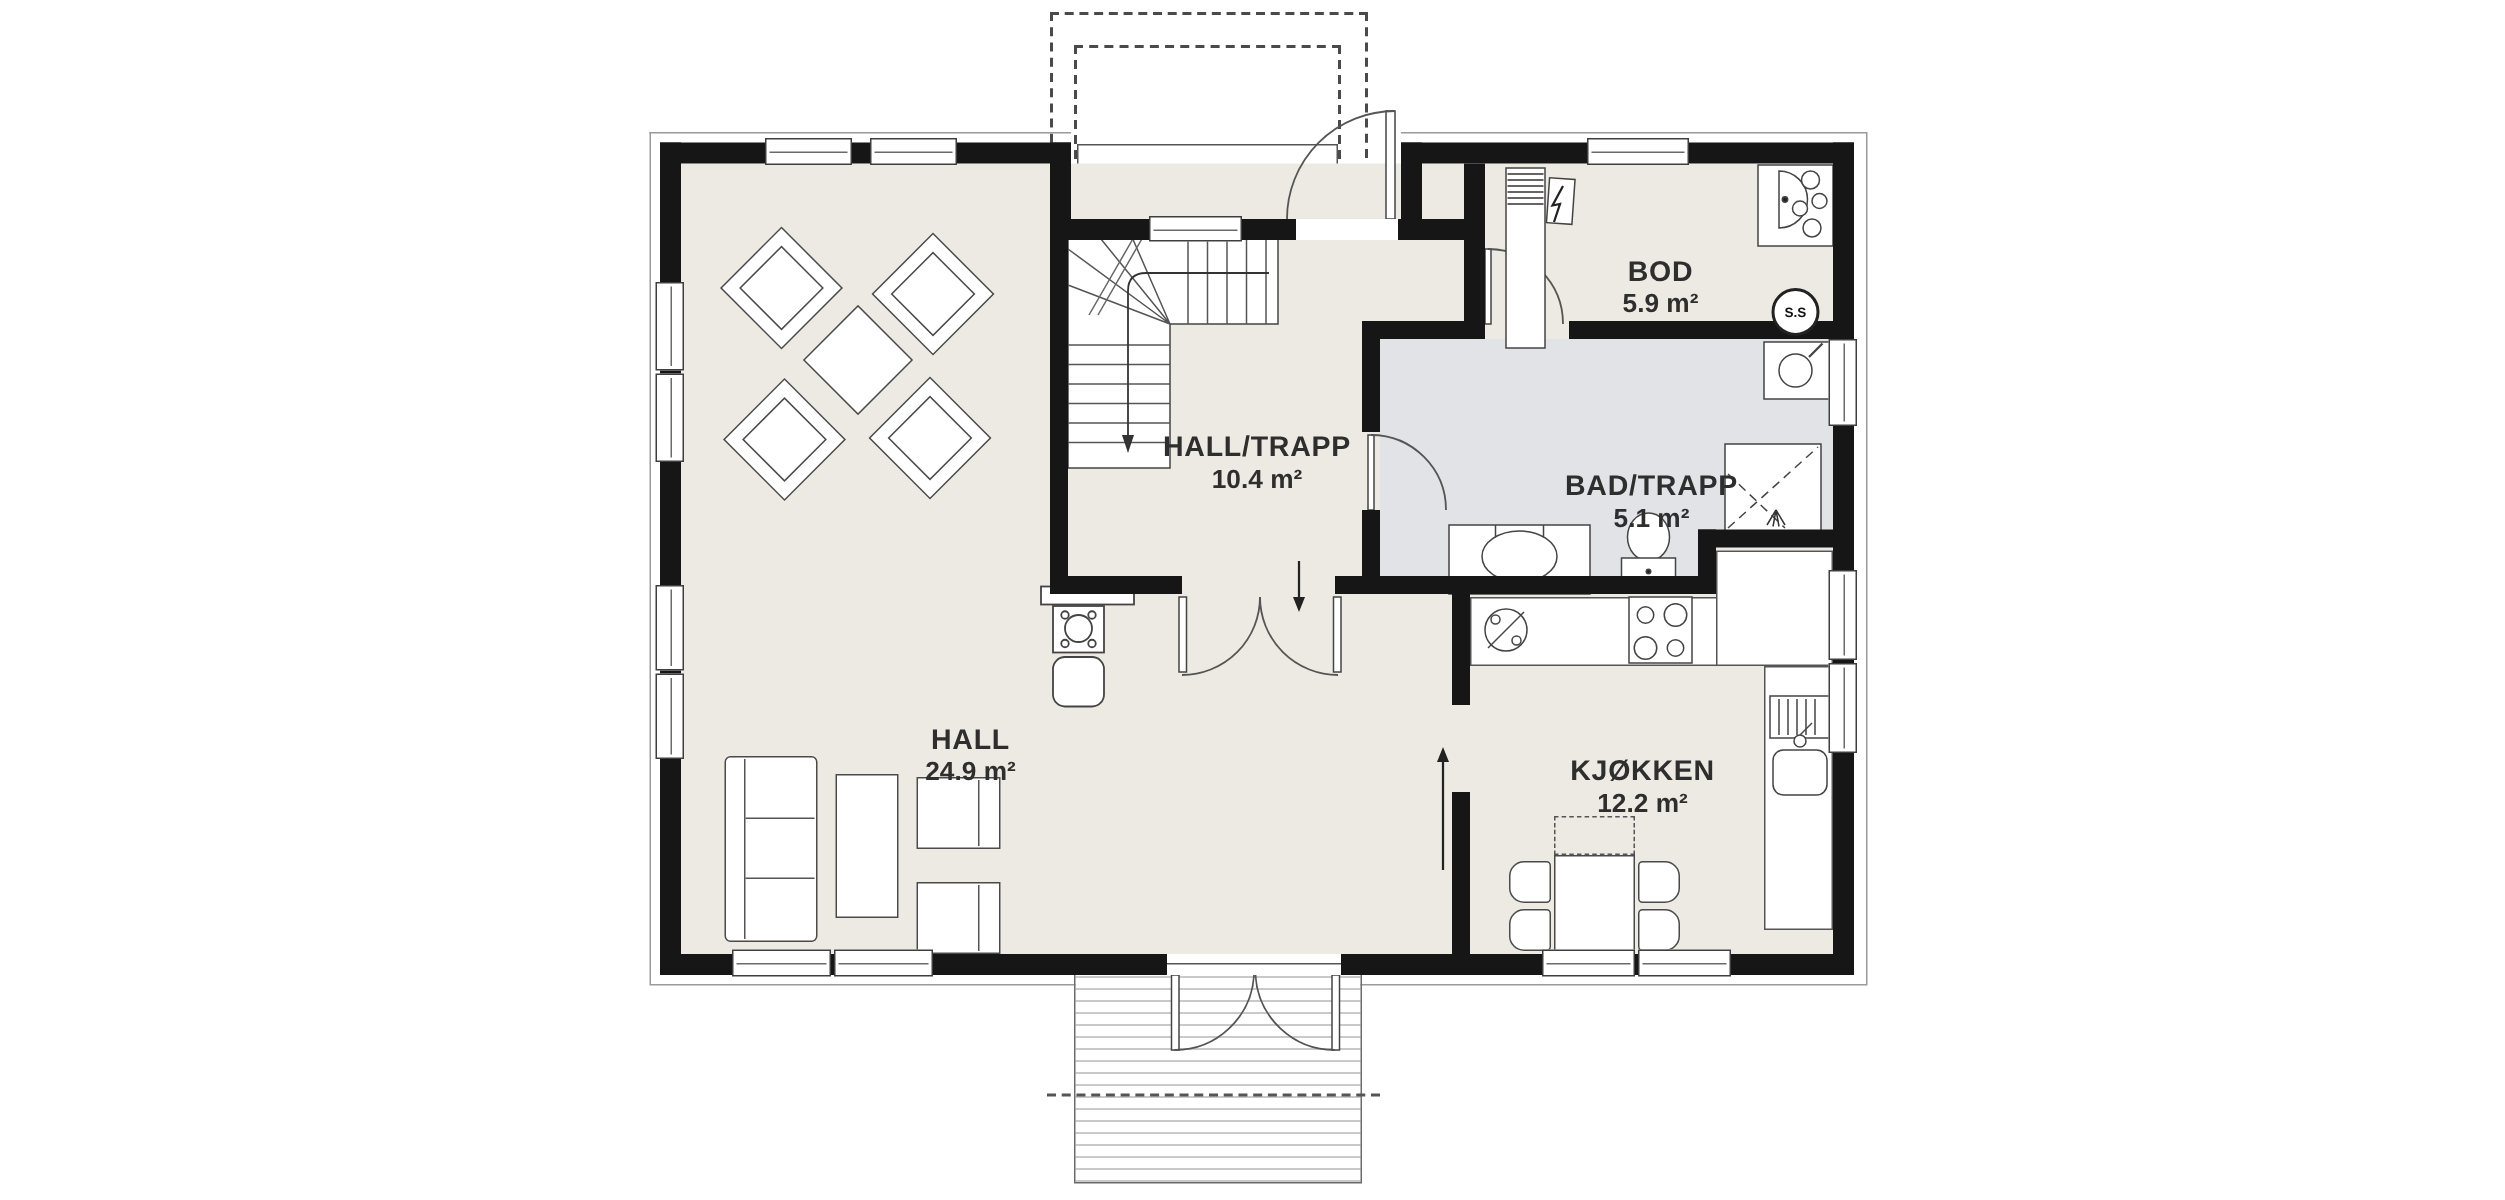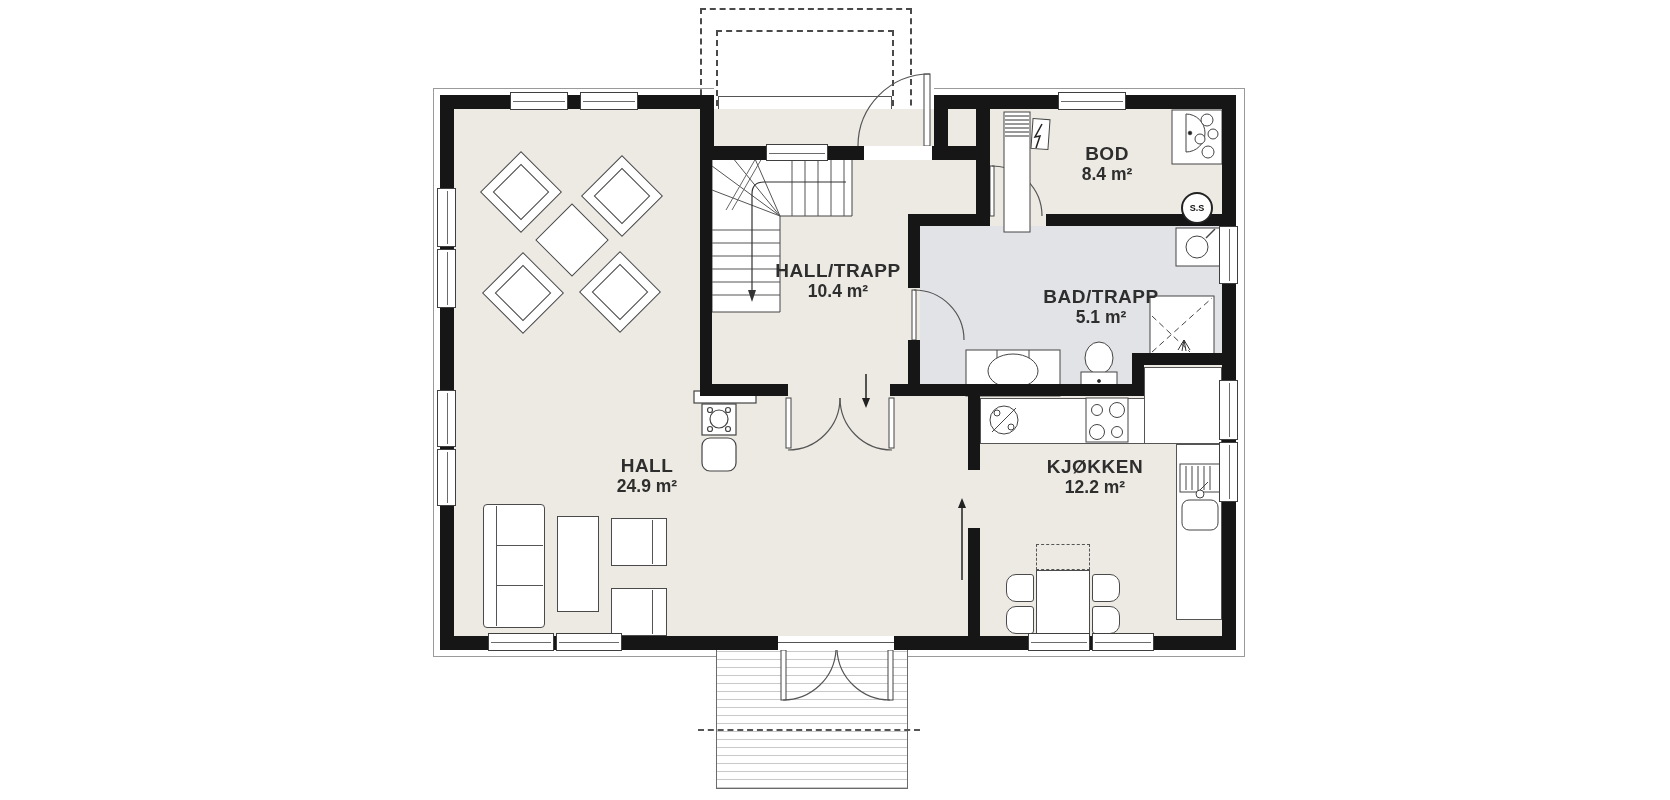--- a/index.html
+++ b/index.html
@@ -18,21 +18,21 @@
   .win i{position:absolute;background:#6b6b6b;display:block;}
   .win-h i{left:2px;right:2px;top:50%;height:1px;}
   .win-v i{top:2px;bottom:2px;left:50%;width:1px;}
   .counter{position:absolute;background:#fff;border:1px solid #555;box-sizing:border-box;}
   .furn{position:absolute;background:#fff;border:1.5px solid #4a4a4a;box-sizing:border-box;}
   .dashedbox{position:absolute;border:2px dashed #4a4a4a;box-sizing:border-box;}
   .line{position:absolute;background:#555;}
   .terrace{position:absolute;background:repeating-linear-gradient(to bottom,#ffffff 0 7px,#c9c9c9 7px 8px);
            border:1px solid #6a6a6a;box-sizing:border-box;}
   .room-label{position:absolute;transform:translateX(-50%);text-align:center;color:#2e2e2e;white-space:nowrap;}
-  .room-label .rname{font-size:19px;font-weight:bold;letter-spacing:.5px;line-height:21px;}
+  .room-label .rname{font-size:19px;font-weight:bold;letter-spacing:.5px;line-height:21px;margin-top:28px;}
   .room-label .rarea{font-size:17.5px;font-weight:bold;line-height:21px;}
   .badge{position:absolute;width:28px;height:28px;border:2px solid #222;border-radius:50%;
          background:#fff;color:#111;font-size:9px;font-weight:bold;display:flex;
          align-items:center;justify-content:center;}
   svg{position:absolute;left:0;top:0;}
 </style>
 </head>
 <body>
 
 <div id="canvas">
@@ -293,26 +293,26 @@
   <div class="room-label" style="left:647px;top:455px">
     <div class="rname">HALL</div>
     <div class="rarea">24.9 m²</div>
   </div>
   <div class="room-label" style="left:838px;top:260px">
     <div class="rname">HALL/TRAPP</div>
     <div class="rarea">10.4 m²</div>
   </div>
   <div class="room-label" style="left:1107px;top:143px">
     <div class="rname">BOD</div>
-    <div class="rarea">8.4 m²</div>
+    <div class="rarea">5.9 m²</div>
   </div>
   <div class="room-label" style="left:1101px;top:286px">
     <div class="rname">BAD/TRAPP</div>
     <div class="rarea">5.1 m²</div>
   </div>
-  <div class="room-label" style="left:1095px;top:456px">
+  <div class="room-label" style="left:1095px;top:476px">
     <div class="rname">KJØKKEN</div>
     <div class="rarea">12.2 m²</div>
   </div>
 
   <div class="badge" style="left:1181px;top:192px">S.S</div>
 
 </div>
 
 </body></html>

